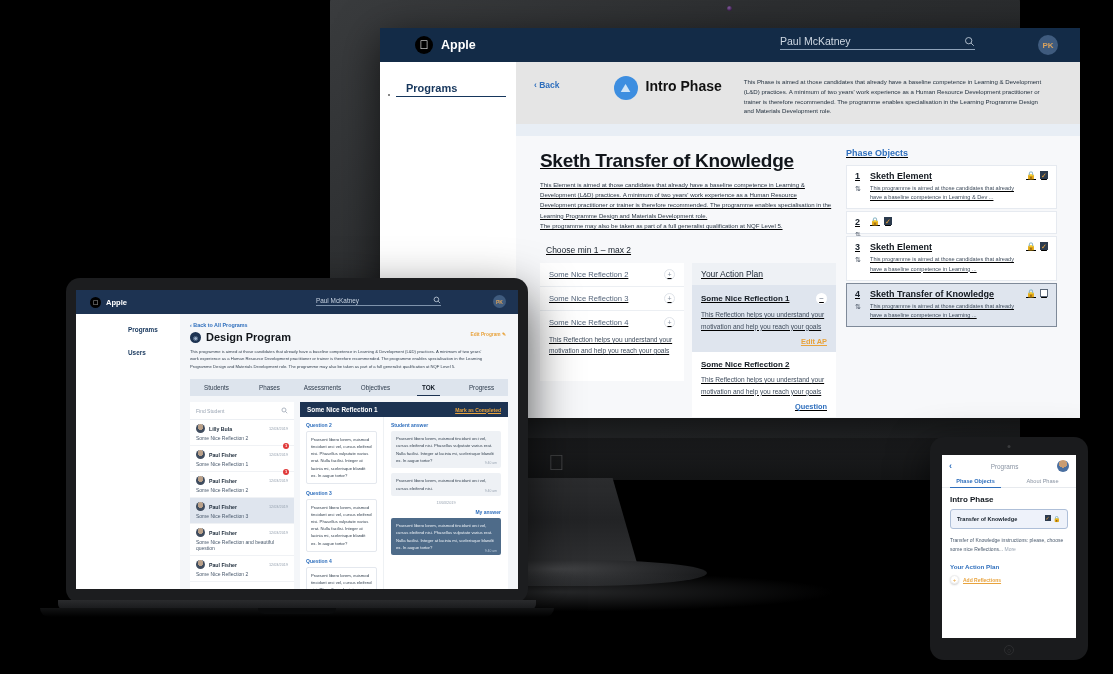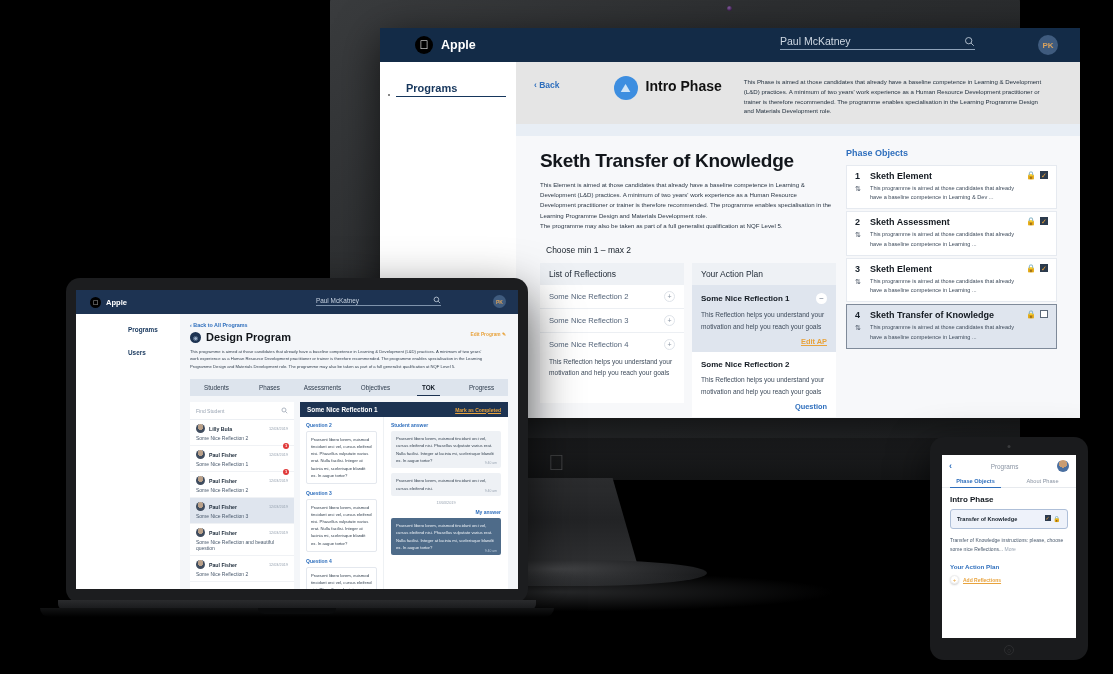--- a/index.html
+++ b/index.html
@@ -85,21 +85,21 @@
     width:24px;height:24px;border-radius:50%;
     background:#3d8ee0; margin:2px 0 0 54px; display:flex;align-items:center;justify-content:center;
     color:#cfe4f7; font-size:12px;
   }
   .dw-phase-title { font-size:14px; font-weight:700; color:#111; margin:4px 0 0 8px; }
   .dw-phase-desc {
     margin-left:22px; width:305px; font-size:6.1px; line-height:1.6; color:#23313f; padding-top:3px;
   }
   .dw-divider { height:12px; background:#e8eef5; }
 
-  .dw-content { display:flex; }
+  .dw-content { display:flex;text-decoration:underline; }
   .dw-left { width:320px; padding:14px 0 0 24px; }
   .dw-h1 { font-size:19px; font-weight:700; color:#12161b; letter-spacing:-.3px; }
   .dw-p { font-size:6.1px; line-height:1.68; color:#2a3644; margin-top:8px; width:292px; }
   .dw-choose { font-size:8.5px; color:#17202a; margin:14px 0 8px 6px; font-weight:400; }
 
   .dw-cols { display:flex; gap:8px; }
   .col { width:152px; }
   .col-head { background:#eef1f5; font-size:8.5px; color:#1d2733; padding:6px 9px; font-weight:400; }
   .refl-item {
     background:#fff; border-bottom:1px solid #eceff3; padding:6px 9px;
@@ -333,21 +333,20 @@
 
           <div class="dw-left">
             <div class="dw-h1">Sketh Transfer of Knowledge</div>
             <div class="dw-p">This Element is aimed at those candidates that already have a baseline competence in Learning &amp; Development (L&amp;D) practices. A minimum of two years' work experience as a Human Resource Development practitioner or trainer is therefore recommended. The programme enables specialisation in the Learning Programme Design and Materials Development role.</div>
             <div class="dw-p" style="margin-top:0">The programme may also be taken as part of a full generalist qualification at NQF Level 5.</div>
             <div class="dw-choose">Choose min 1 – max 2</div>
 
             <div class="dw-cols">
 
               <div class="col">
-                <div class="col-head">List of Reflections</div>
 
                 <div class="refl-item">
                   <span class="refl-title">Some Nice Reflection 2</span>
                   <span class="refl-plus">+</span>
                 </div>
                 <div class="refl-item">
                   <span class="refl-title">Some Nice Reflection 3</span>
                   <span class="refl-plus">+</span>
                 </div>
                 <div class="refl-item" style="border-bottom:none">
@@ -395,24 +394,20 @@
               </div>
               <div class="po-icons">
                 <span class="po-lock">🔒</span>
                 <span class="po-chk">✓</span>
               </div>
             </div>
 
             <div class="po-card">
               <div class="po-num">2</div>
               <div class="po-sort">⇅</div>
-              <div class="po-main">
-                <div class="po-title">Sketh Assessment</div>
-                <div class="po-desc">This programme is aimed at those candidates that already have a baseline competence in Learning ...</div>
-              </div>
               <div class="po-icons">
                 <span class="po-lock">🔒</span>
                 <span class="po-chk">✓</span>
               </div>
             </div>
 
             <div class="po-card">
               <div class="po-num">3</div>
               <div class="po-sort">⇅</div>
               <div class="po-main">

